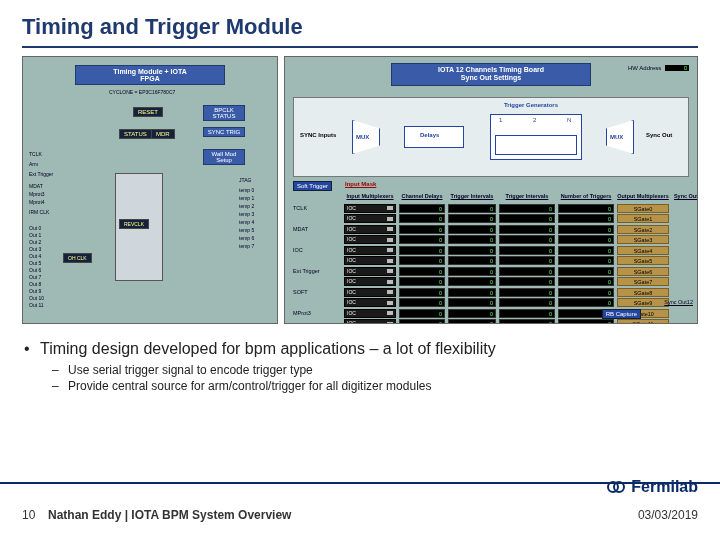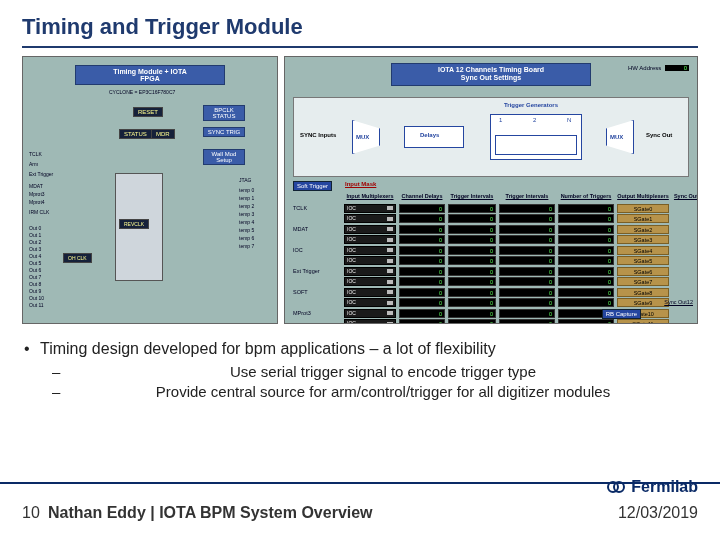--- a/index.html
+++ b/index.html
@@ -45,26 +45,26 @@
   .rp-mux .ar { width:6px; height:4px; background:#bbb; }
   .rp-num { font-size:5.5px; height:9px; line-height:9px; background:#000; color:#5bff5b; text-align:right; padding:0 2px; border:1px solid #333;}
   .rp-out { font-size:5.5px; height:9px; line-height:9px; background:#b7934a; color:#000; border:1px solid #7a5f25; text-align:center; }
   .rp-right-edge { position:absolute; right:4px; top:136px; font-size:5.5px; color:#002; text-decoration:underline; }
 
   
   .bullets { position: absolute; left: 22px; top: 338px; width: 676px; font-size: 16px; line-height: 1.35; }
   .bullets ul { list-style: none; }
   .bullets .b1 { padding-left: 18px; position: relative; margin-bottom: 2px; }
   .bullets .b1::before { content: "•"; position: absolute; left: 2px; top: 0; }
-  .bullets .b2 { padding-left: 46px; position: relative; font-size: 15px; text-align: center; }
+  .bullets .b2 { padding-left: 46px; position: relative; font-size: 12px; }
   .bullets .b2::before { content: "–"; position: absolute; left: 30px; top: 0; }
 
   
   .footer-rule { position: absolute; left: 0; bottom: 56px; width: 720px; height: 0; border-top: 2px solid #0a2a66; }
-  .footer { position: absolute; left: 22px; bottom: 18px; width: 676px; display: flex; align-items: flex-end; font-size: 16px; color: #333; }
+  .footer { position: absolute; left: 22px; bottom: 18px; width: 676px; display: flex; align-items: flex-end; font-size: 12px; color: #333; }
   .footer .pg { width: 26px; }
   .footer .mid { flex: 1; font-weight: bold; }
   .footer .dt { width: 90px; text-align: right; }
   .logo { position: absolute; right: 22px; bottom: 44px; display:flex; align-items:center; gap:6px; color:#0a2a66; font-weight:bold; font-size:16px; }
   .logo .mark { width: 18px; height: 18px; position: relative; }
   .logo .mark svg { width:18px; height:18px; }
 </style>
 </head>
 <body>
 
@@ -325,15 +325,15 @@
           <circle cx="12" cy="9" r="5" fill="none" stroke="#0a2a66" stroke-width="2"></circle>
         </svg>
     </span>
     <span>Fermilab</span>
   </div>
 
   <div class="footer-rule"></div>
   <div class="footer">
     <div class="pg">10</div>
     <div class="mid">Nathan Eddy | IOTA BPM System Overview</div>
-    <div class="dt">12/03/2019</div>
+    <div class="dt">03/03/2019</div>
   </div>
 </div>
 
 </body></html>

